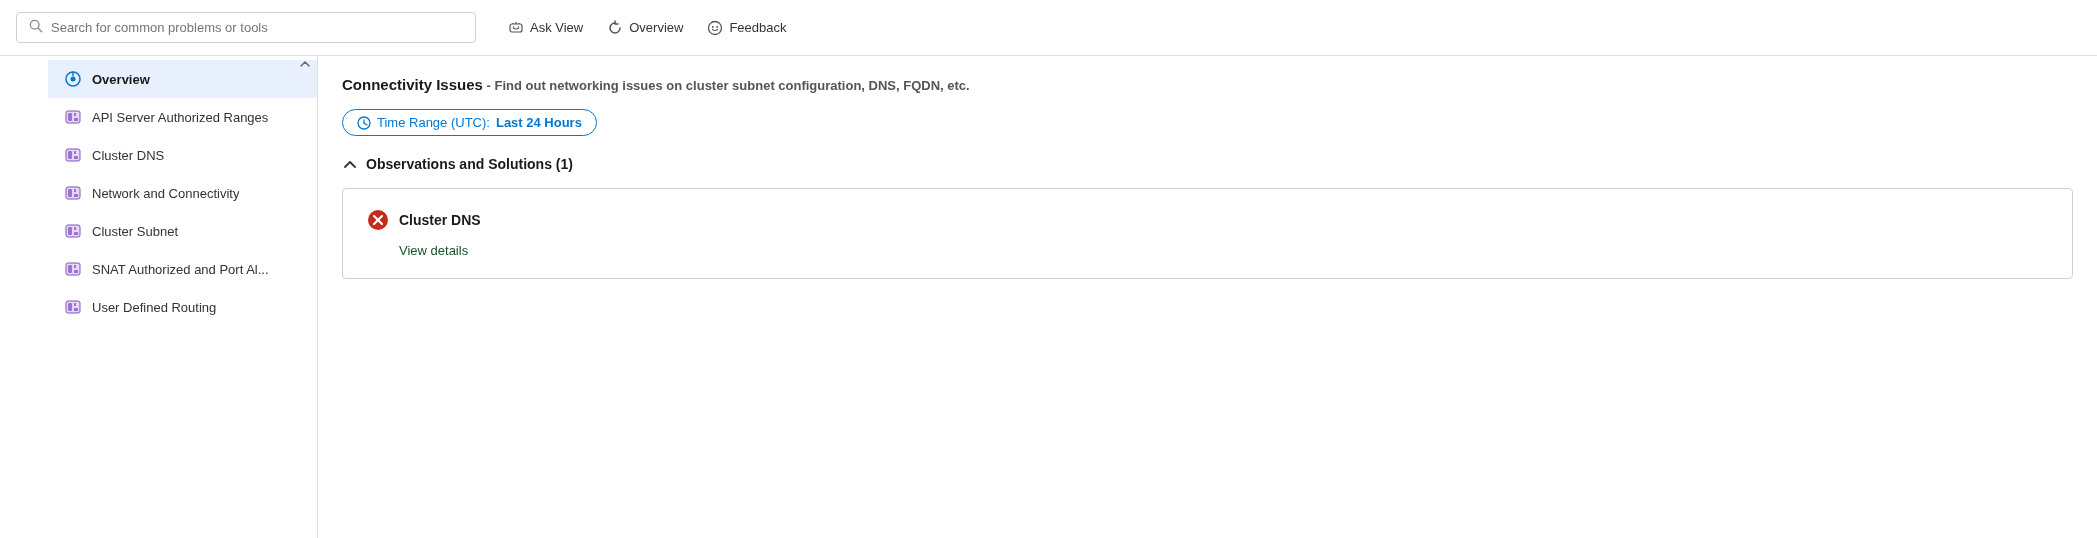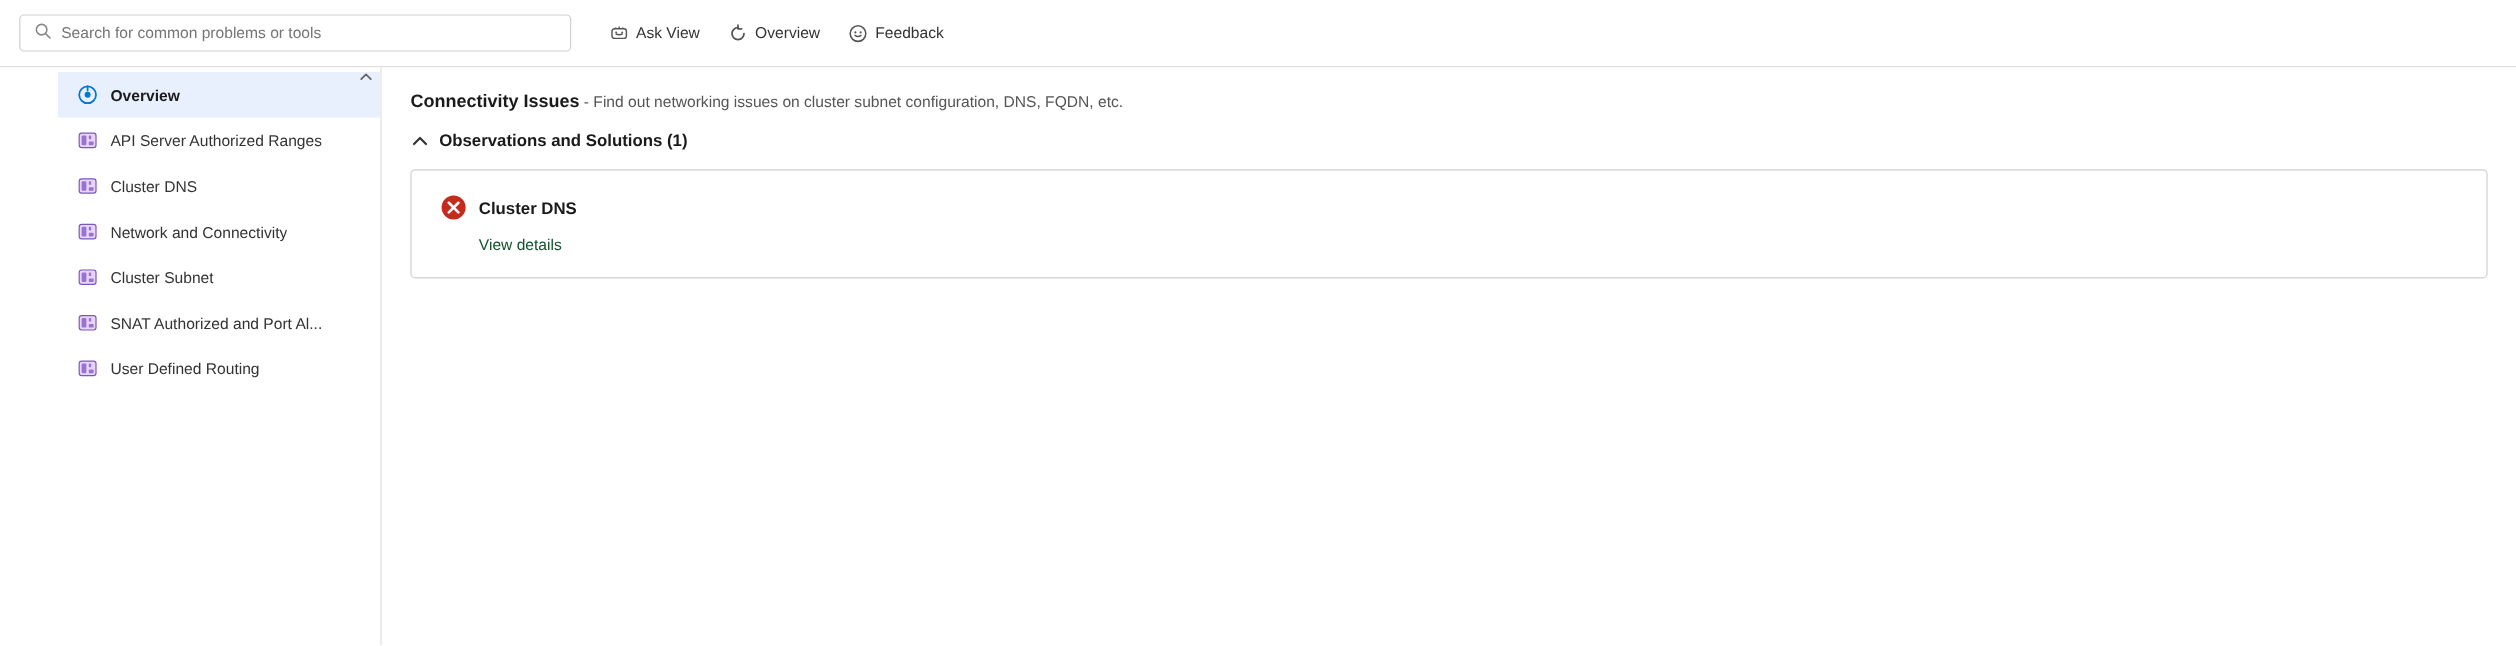--- a/index.html
+++ b/index.html
@@ -108,21 +108,21 @@
     .page-title {
       font-size: 15px;
       font-weight: 600;
       color: #1a1a1a;
       display: inline;
     }
     .page-subtitle {
       font-size: 13px;
       color: #555;
       display: inline;
-      font-weight: 400;
+      font-weight: 700;
     }
     .page-subtitle::before { content: ' '; }
 
     .time-range-btn {
       display: inline-flex;
       align-items: center;
       gap: 6px;
       border: 1.5px solid #0078d4;
       border-radius: 16px;
       padding: 5px 14px;
@@ -330,20 +330,29 @@
       <span class="item-label">User Defined Routing</span>
     </div>
   </div>
 
   <div class="content">
     <div class="page-header">
       <span class="page-title">Connectivity Issues</span>
       <span class="page-subtitle">- Find out networking issues on cluster subnet configuration, DNS, FQDN, etc.</span>
     </div>
 
+    <button class="time-range-btn">
+      <svg width="14" height="14" viewBox="0 0 14 14" fill="none">
+        <circle cx="7" cy="7" r="6" stroke="#0078d4" stroke-width="1.3"></circle>
+        <line x1="7" y1="4" x2="7" y2="7" stroke="#0078d4" stroke-width="1.3" stroke-linecap="round"></line>
+        <line x1="7" y1="7" x2="10" y2="9" stroke="#0078d4" stroke-width="1.3" stroke-linecap="round"></line>
+      </svg>
+      <span class="label-normal">Time Range (UTC):</span>
+      <span class="label-bold">Last 24 Hours</span>
+    </button>
 
     <div class="section-header">
       <span class="chevron-up">
         <svg width="14" height="14" viewBox="0 0 14 14" fill="none">
           <polyline points="2,10 7,5 12,10" stroke="#333" stroke-width="1.8" stroke-linecap="round" stroke-linejoin="round"></polyline>
         </svg>
       </span>
       <span>Observations and Solutions (1)</span>
     </div>
 

